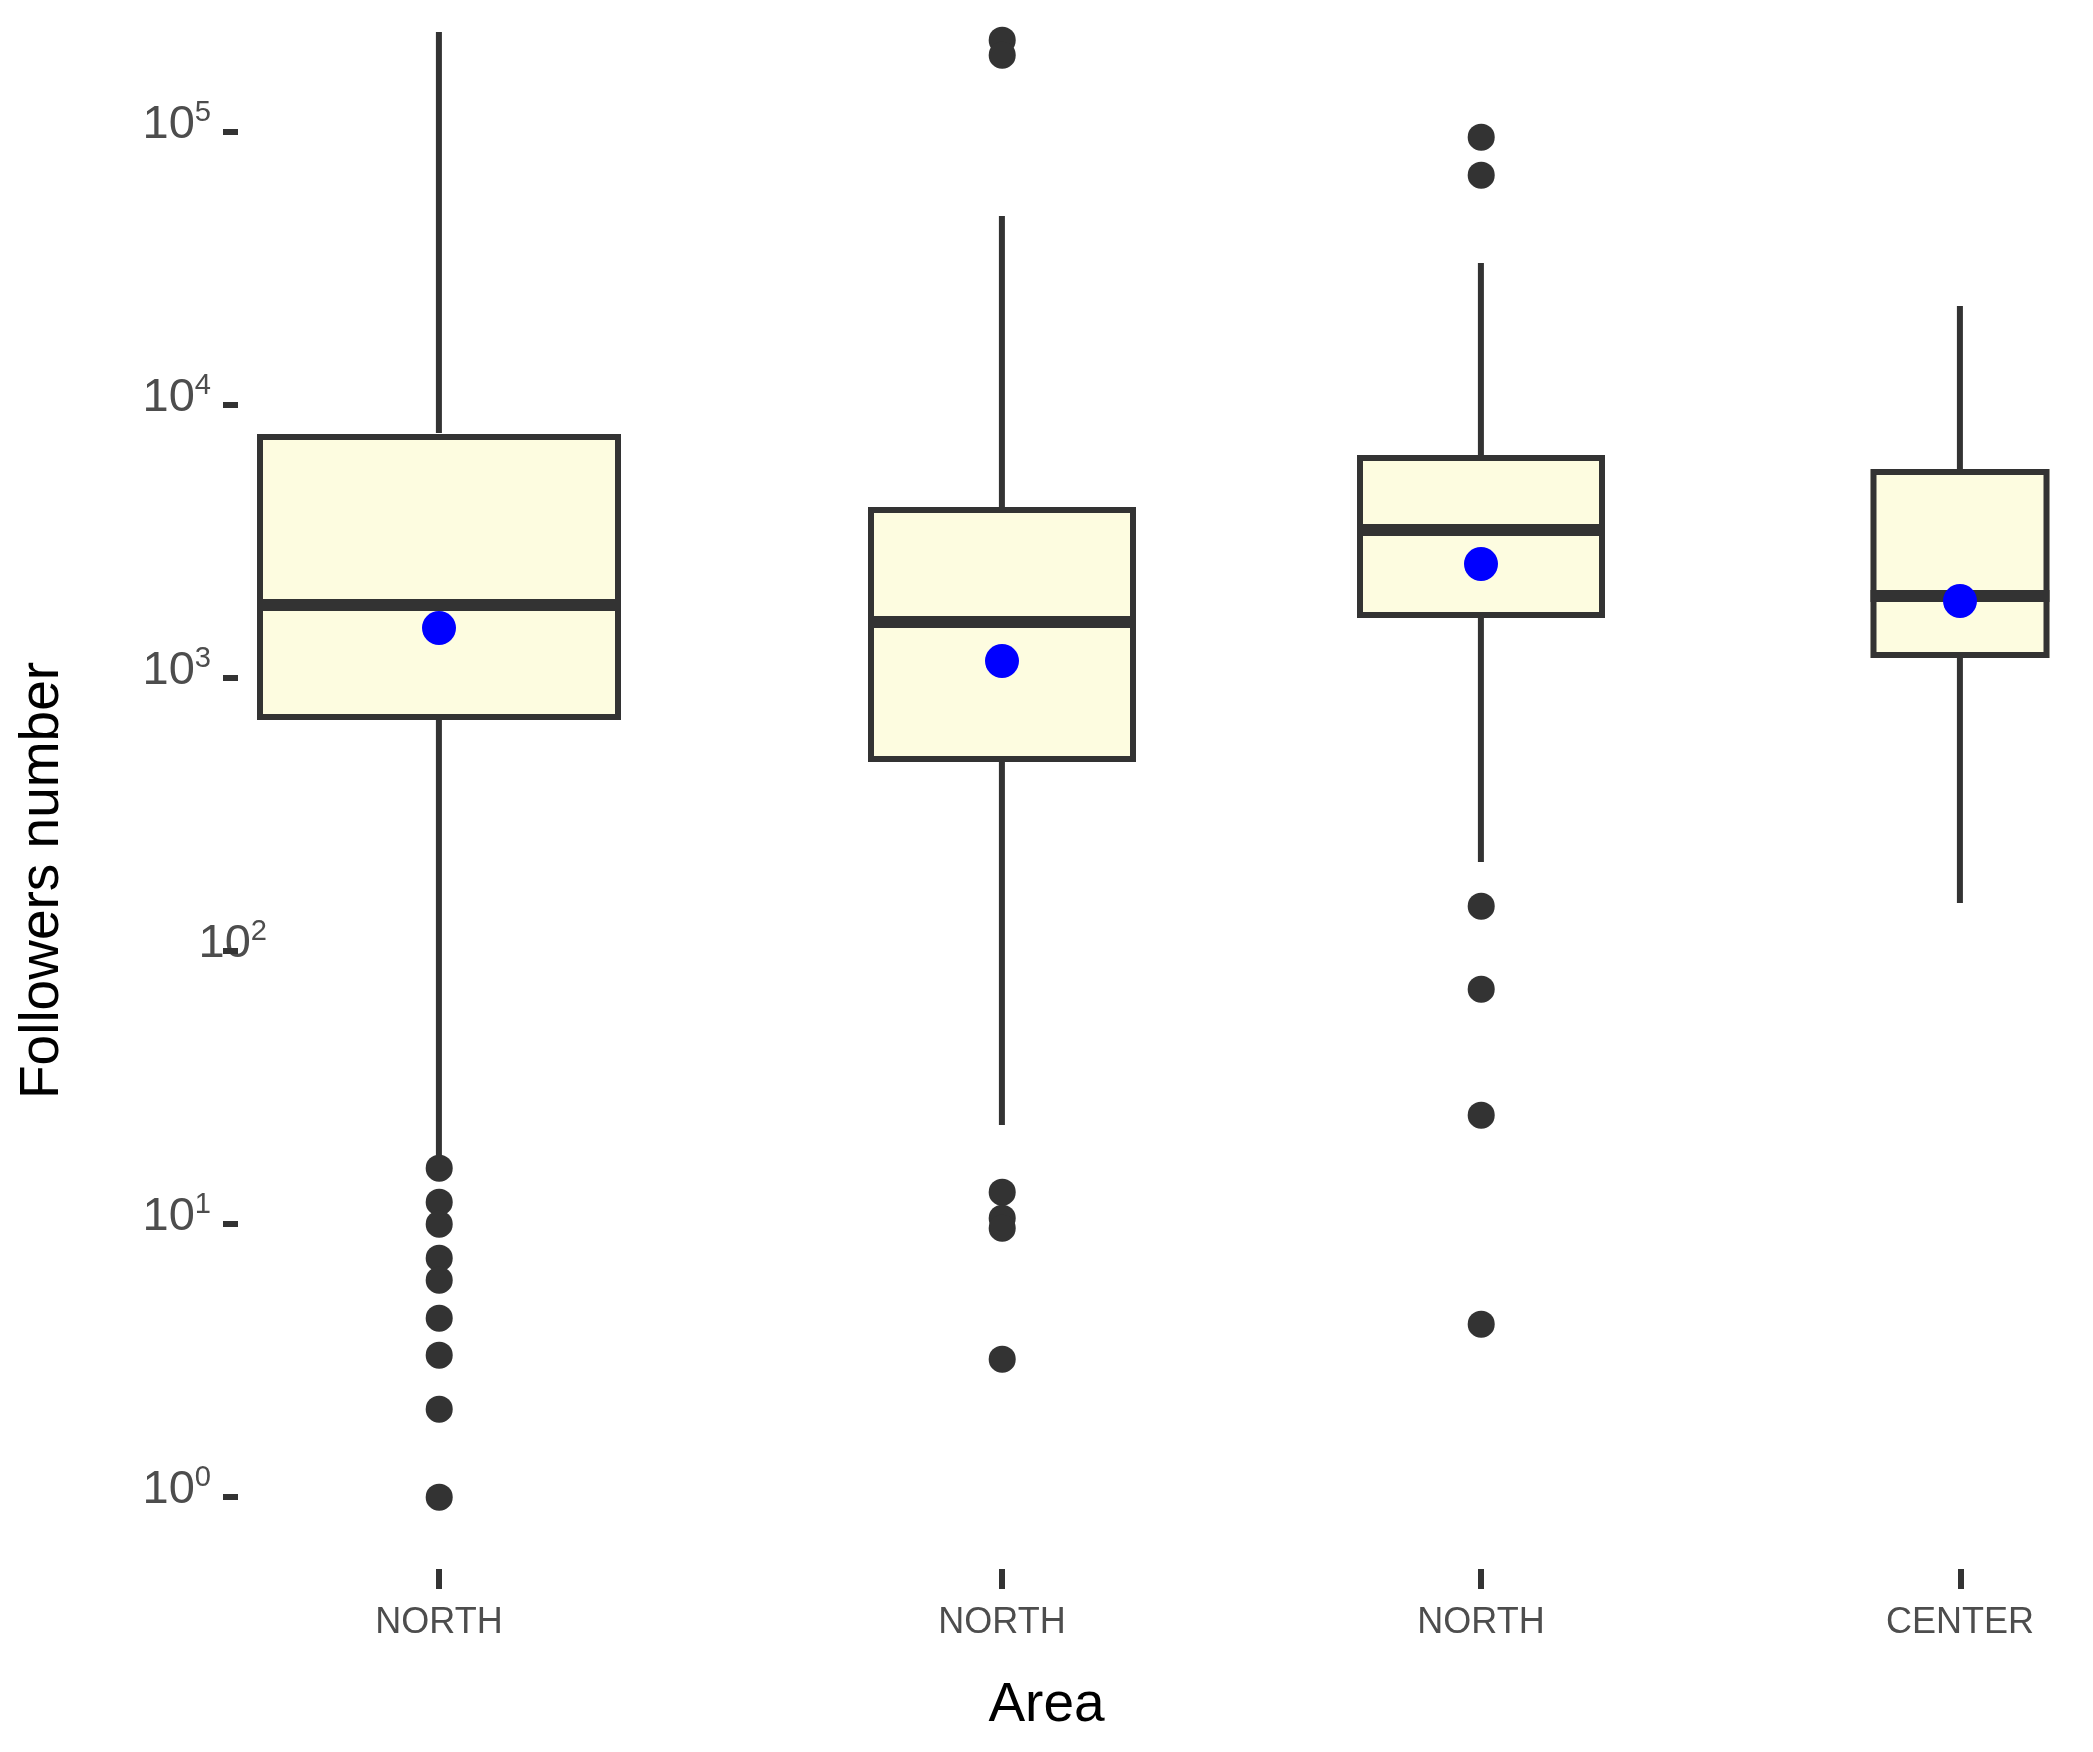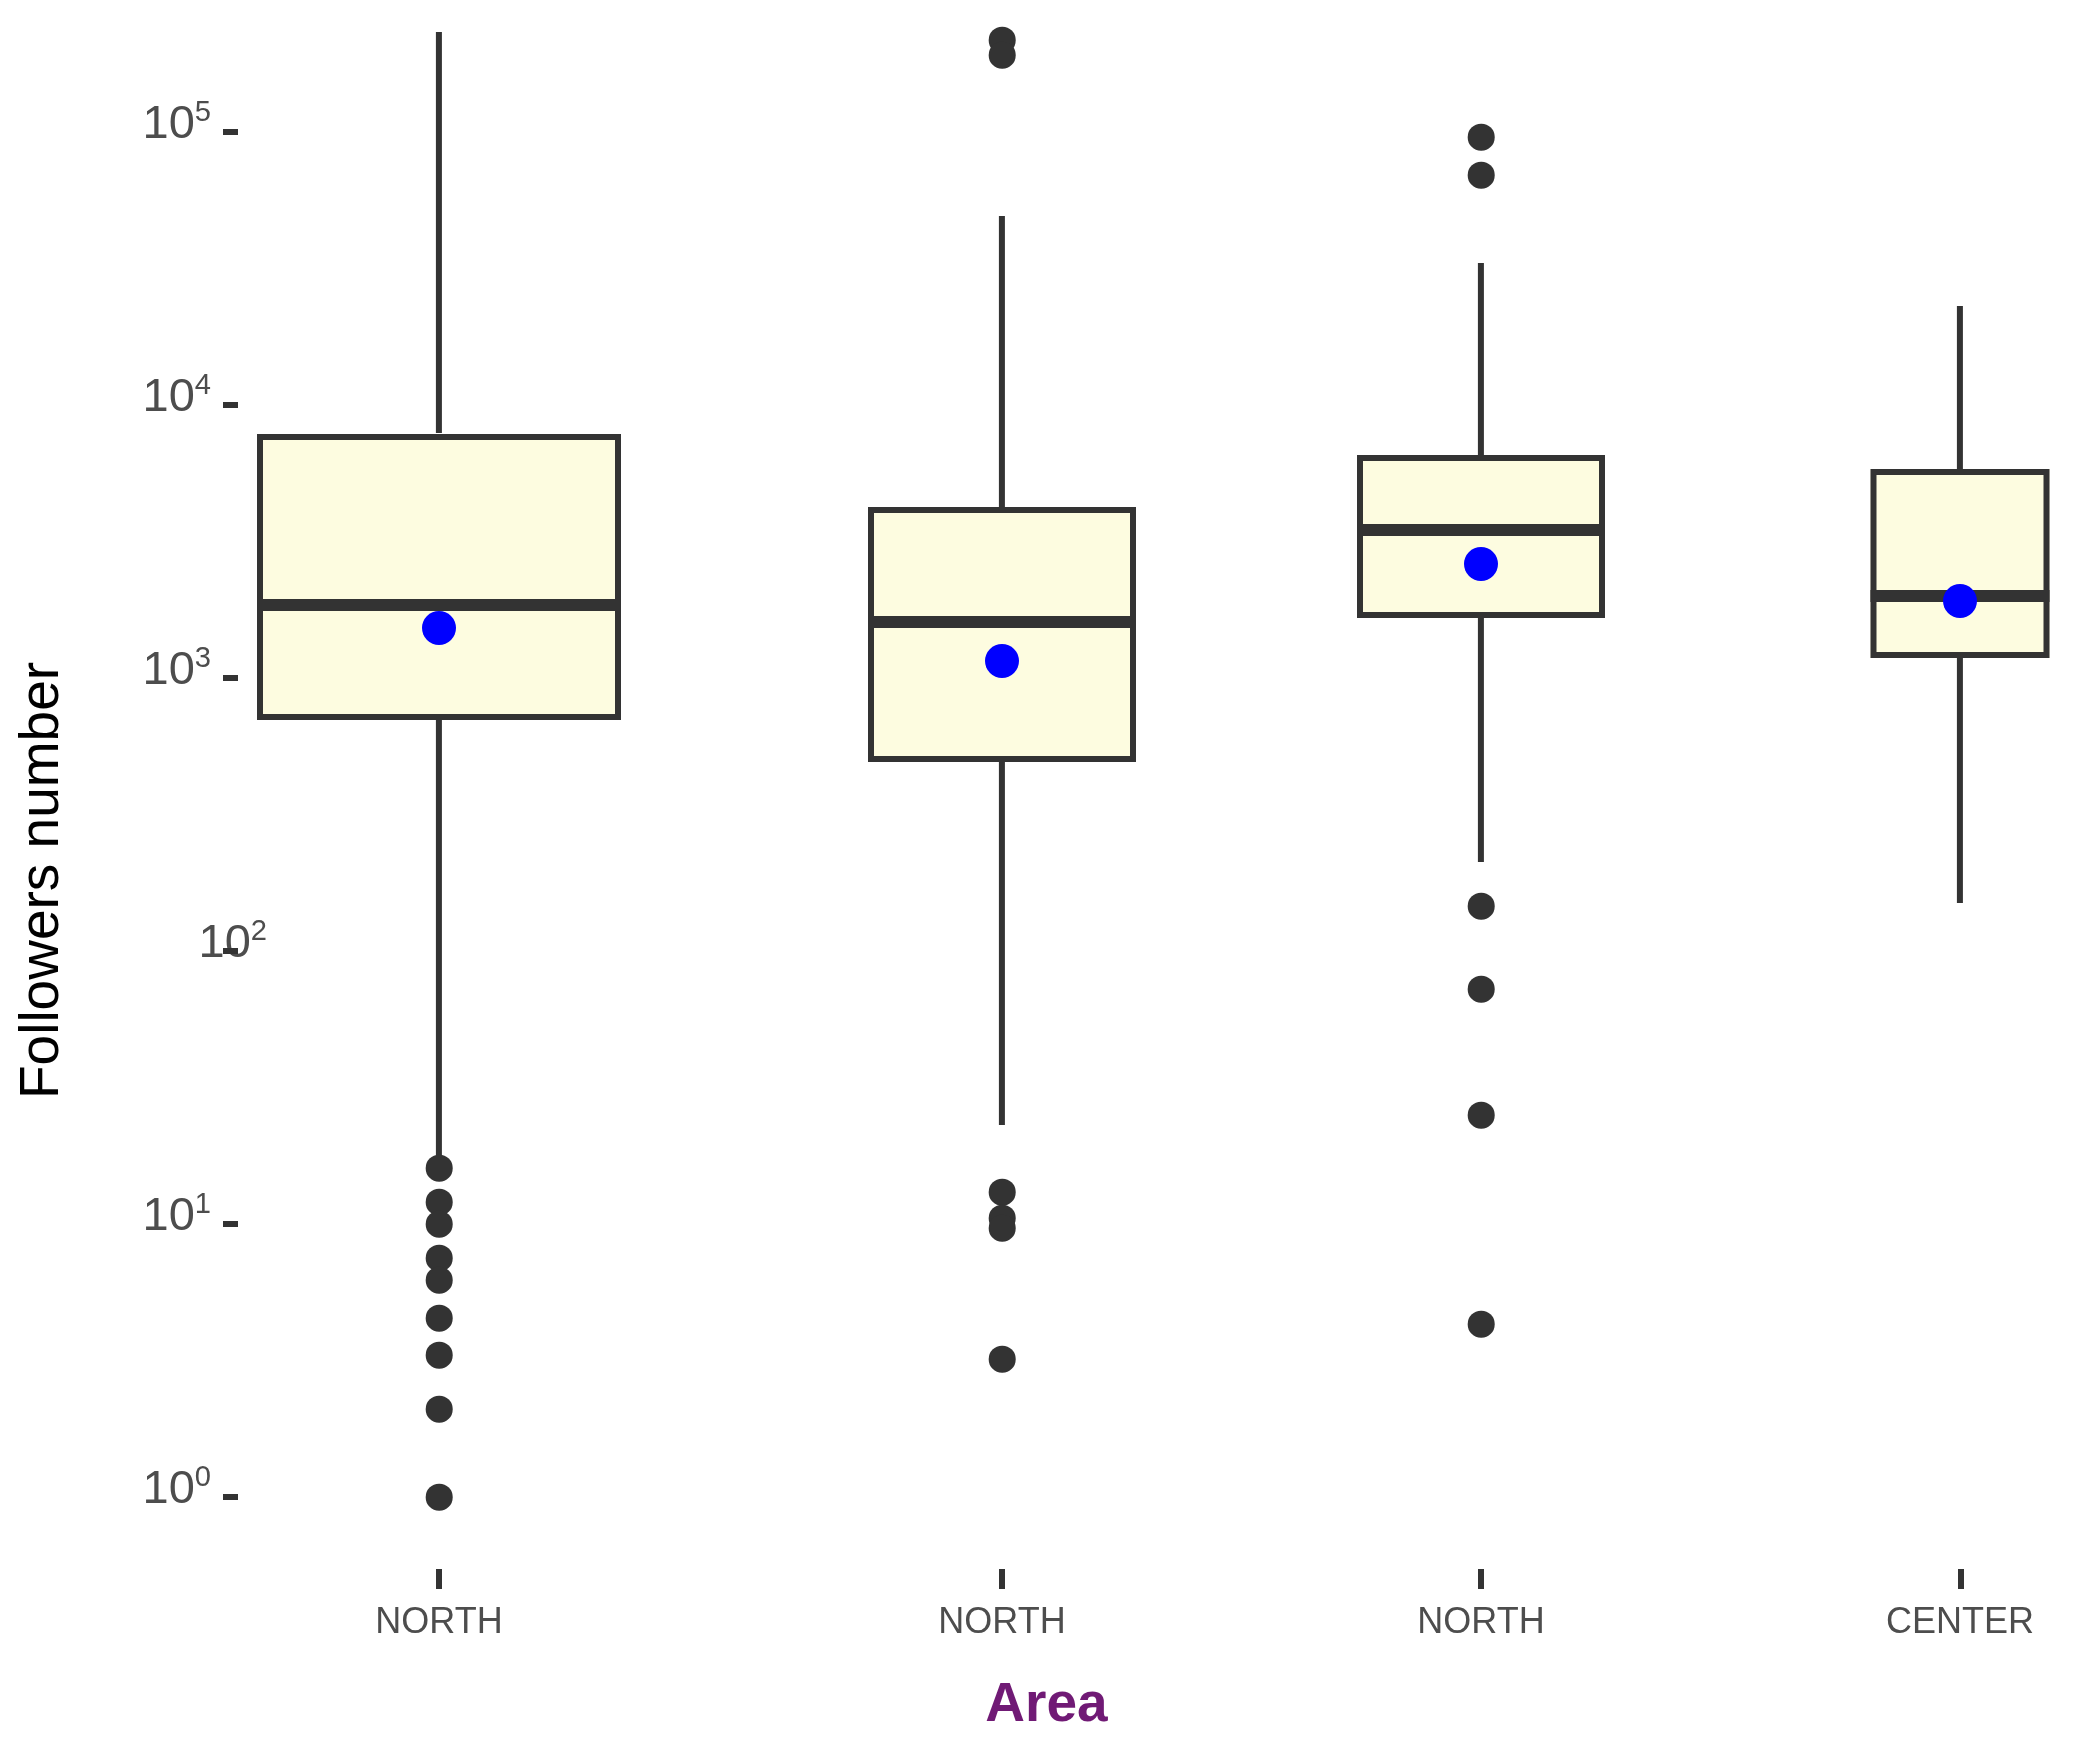--- a/index.html
+++ b/index.html
@@ -14,25 +14,24 @@
   #plot-root {
     position: relative;
     width: 2093px;
     height: 1753px;
     background: #ffffff;
     overflow: hidden;
   }
   
   .axis-title {
     position: absolute;
-    color: #701a75;
+    color: #000000;
     font-size: 55px;
     font-family: "Liberation Sans", sans-serif;
     white-space: nowrap;
-    font-weight: bold;
   }
   #y-axis-title {
     left: 0;
     top: 0;
     transform-origin: left top;
   }
   #y-axis-title-inner {
     position: absolute;
     left: 0;
     top: 0;

